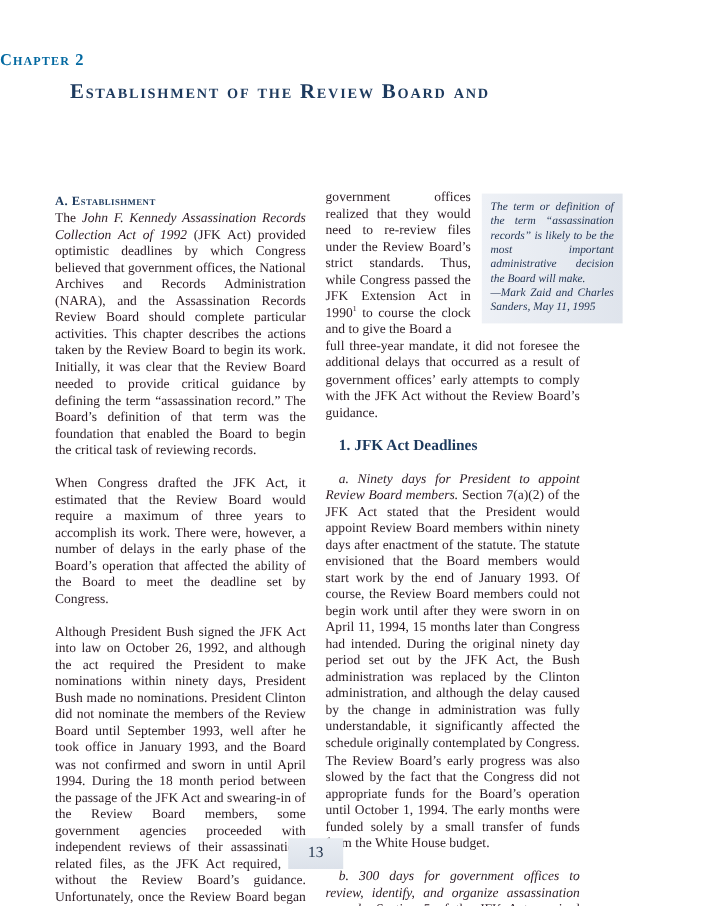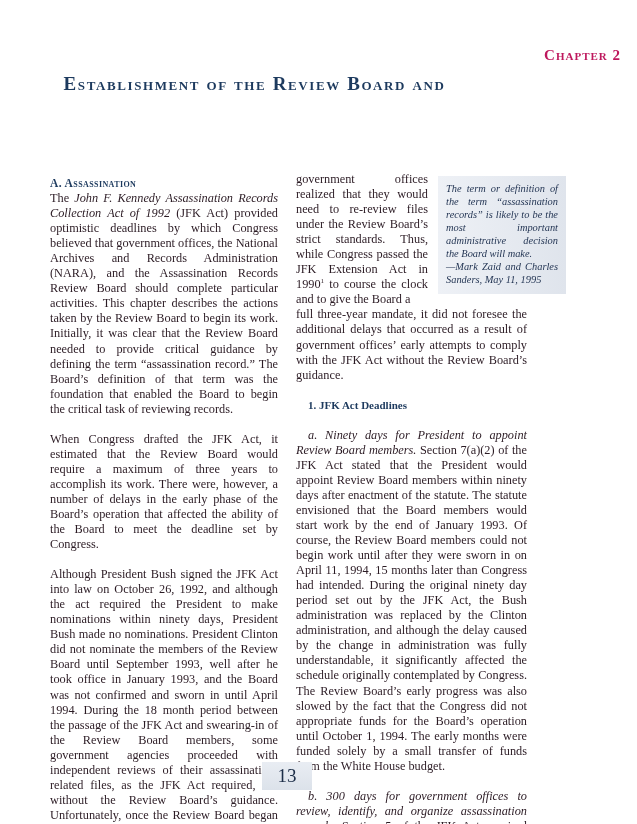--- a/index.html
+++ b/index.html
@@ -1,50 +1,50 @@
 <!DOCTYPE html>
 <html><head>
 <meta charset="utf-8">
 <style>
   html, body { margin: 0; padding: 0; background: #ffffff; }
   body { width: 637px; height: 824px; position: relative; overflow: hidden;
          font-family: "Liberation Serif", "DejaVu Serif", serif; color: #2a1a22; }
-  .chapter { position: absolute; top: 47px; left: 0; width: 621px; text-align: right;
-             font-size: 15px; font-weight: bold; font-variant: small-caps; letter-spacing: 1px; color: #be185d; }
+  .chapter { position: absolute; top: 47px; left: 0; width: 621px; text-align: left;
+             font-size: 15px; font-weight: bold; font-variant: small-caps; letter-spacing: 1px; color: #0369a1; }
   .title { position: absolute; top: 72px; left: 0; width: 509px; text-align: center;
            font-size: 19px; font-weight: bold; font-variant: small-caps; letter-spacing: 1.6px;
            line-height: 23px; color: #1d3a5e; }
   .col { position: absolute; font-size: 12.3px; line-height: 15.05px; text-align: justify; color: #2b1b24; }
   .col p { margin: 0; }
   .left { left: 50px; top: 176px; width: 228px; }
   .right { left: 296px; top: 172px; width: 231px; }
   .heading-a { font-size: 11.5px; font-weight: bold; font-variant: small-caps; color: #1d3a5e; margin: 0 0 15px 0; letter-spacing: 0.4px; }
   .gap { height: 15px; }
-  .subhead { font-size: 11px; font-weight: bold; color: #1d3a5e; padding-left: 12px; margin: 0; }
+  .subhead { font-size: 14px; font-weight: bold; color: #1d3a5e; padding-left: 12px; margin: 0; }
   .indent { text-indent: 12px; }
   .wrap-text { width: 132px; }
   sup { font-size: 7px; line-height: 0; }
   .quote { position: absolute; left: 438px; top: 176px; width: 128px; padding: 6px 8px 8px 8px;
            background: linear-gradient(90deg, #eef1f6 0%, #dfe4ec 100%);
            font-style: italic; font-size: 10.4px; line-height: 13px; color: #1f3150; text-align: justify; box-sizing: border-box; }
   .quote p { margin: 0; }
   .page-num { position: absolute; left: 262px; top: 762px; width: 50px; height: 28px;
               background: linear-gradient(180deg, #e9edf3 0%, #dce2ea 100%);
-              text-align: center; line-height: 28px; font-size: 19px; color: #1c2e48; }
+              text-align: center; line-height: 28px; font-size: 14px; color: #1c2e48; }
 </style>
 </head>
 <body>
 
 <div class="chapter">Chapter 2</div>
 <div class="title">
   <div>Establishment of the Review Board and</div>
 </div>
 
 <div class="col left">
-  <p class="heading-a">A. Assassination</p>
+  <p class="heading-a">A. Establishment</p>
   <p><span>The </span><i>John F. Kennedy Assassination Records Collection Act of 1992</i><span> (JFK Act) provided optimistic deadlines by which Congress believed that government offices, the National Archives and Records Administration (NARA), and the Assassination Records Review Board should complete particular activities. This chapter describes the actions taken by the Review Board to begin its work. Initially, it was clear that the Review Board needed to provide critical guidance by defining the term “assassination record.” The Board’s definition of that term was the foundation that enabled the Board to begin the critical task of reviewing records.</span></p>
   <div class="gap"></div>
   <p>When Congress drafted the JFK Act, it estimated that the Review Board would require a maximum of three years to accomplish its work. There were, however, a number of delays in the early phase of the Board’s operation that affected the ability of the Board to meet the deadline set by Congress.</p>
   <div class="gap"></div>
   <p>Although President Bush signed the JFK Act into law on October 26, 1992, and although the act required the President to make nominations within ninety days, President Bush made no nominations. President Clinton did not nominate the members of the Review Board until September 1993, well after he took office in January 1993, and the Board was not confirmed and sworn in until April 1994. During the 18 month period between the passage of the JFK Act and swearing-in of the Review Board members, some government agencies proceeded with independent reviews of their assassination-related files, as the JFK Act required, but without the Review Board’s guidance. Unfortunately, once the Review Board began work, it became apparent that</p>
 </div>
 
 <div class="col right">
   <p class="wrap-text"><span>government offices realized that they would need to re-review files under the Review Board’s strict standards. Thus, while Congress passed the JFK Extension Act in 1990</span><sup>1</sup><span> to course the clock and to give the Board a</span></p>
   <p>full three-year mandate, it did not foresee the additional delays that occurred as a result of government offices’ early attempts to comply with the JFK Act without the Review Board’s guidance.</p>

